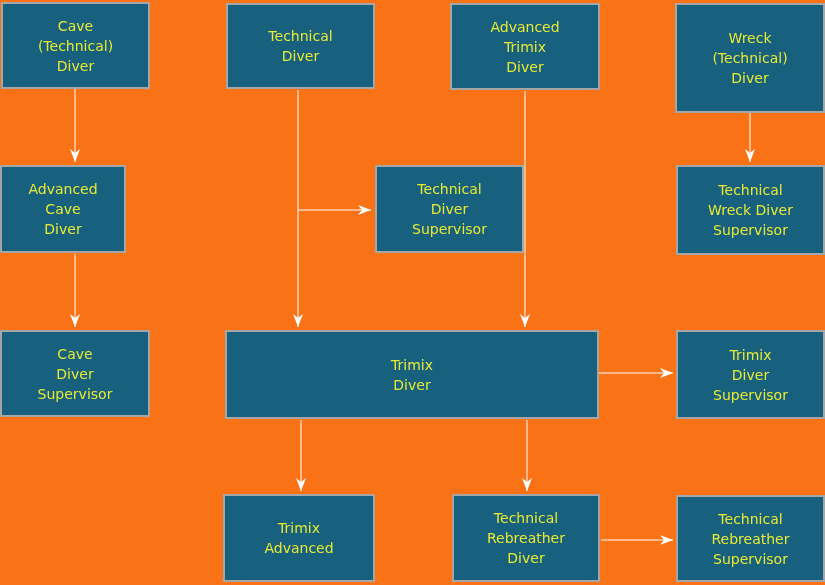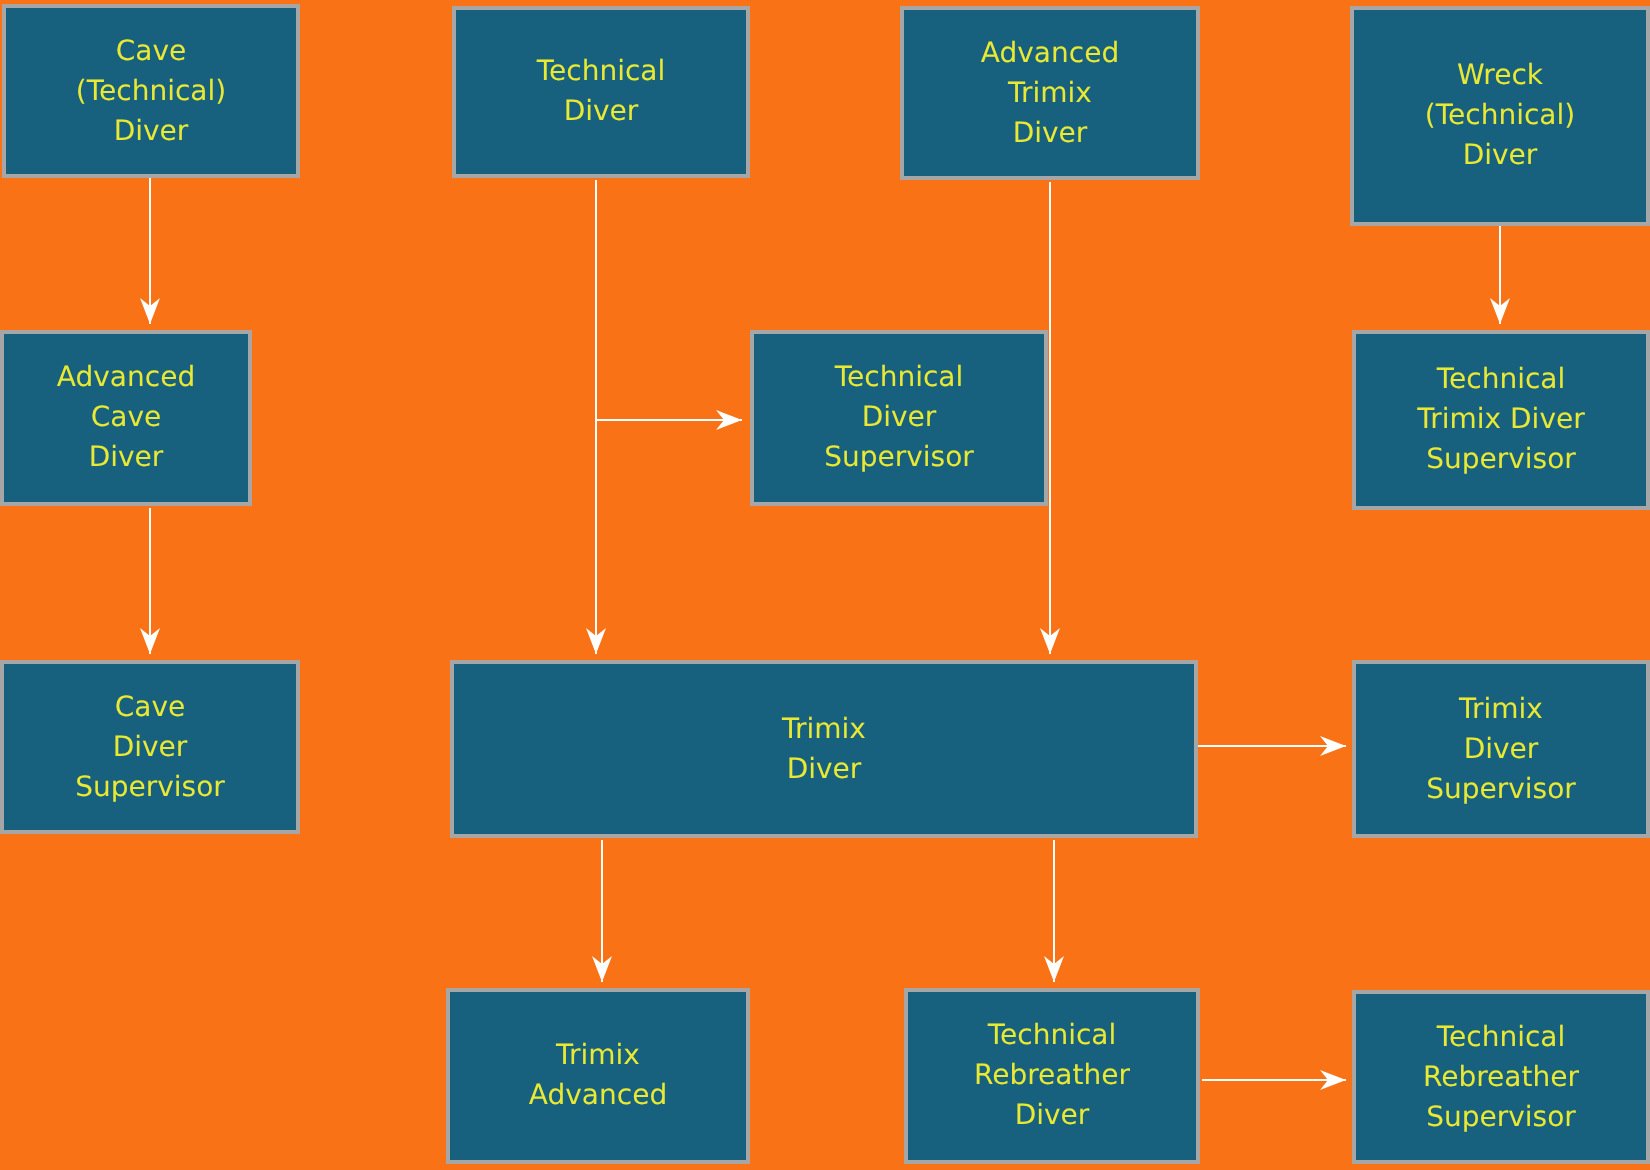--- a/index.html
+++ b/index.html
@@ -81,21 +81,21 @@
     <span class="ln">Cave</span>
     <span class="ln">Diver</span>
   </div>
   <div class="node" style="left:375px;top:165px;width:149px;height:88px">
     <span class="ln">Technical</span>
     <span class="ln">Diver</span>
     <span class="ln">Supervisor</span>
   </div>
   <div class="node" style="left:676px;top:165px;width:149px;height:90px">
     <span class="ln">Technical</span>
-    <span class="ln">Trimix Diver</span>
+    <span class="ln">Wreck Diver</span>
     <span class="ln">Supervisor</span>
   </div>
 
   <div class="node" style="left:0px;top:330px;width:150px;height:87px">
     <span class="ln">Cave</span>
     <span class="ln">Diver</span>
     <span class="ln">Supervisor</span>
   </div>
   <div class="node" style="left:225px;top:330px;width:374px;height:89px">
     <span class="ln">Trimix</span>

